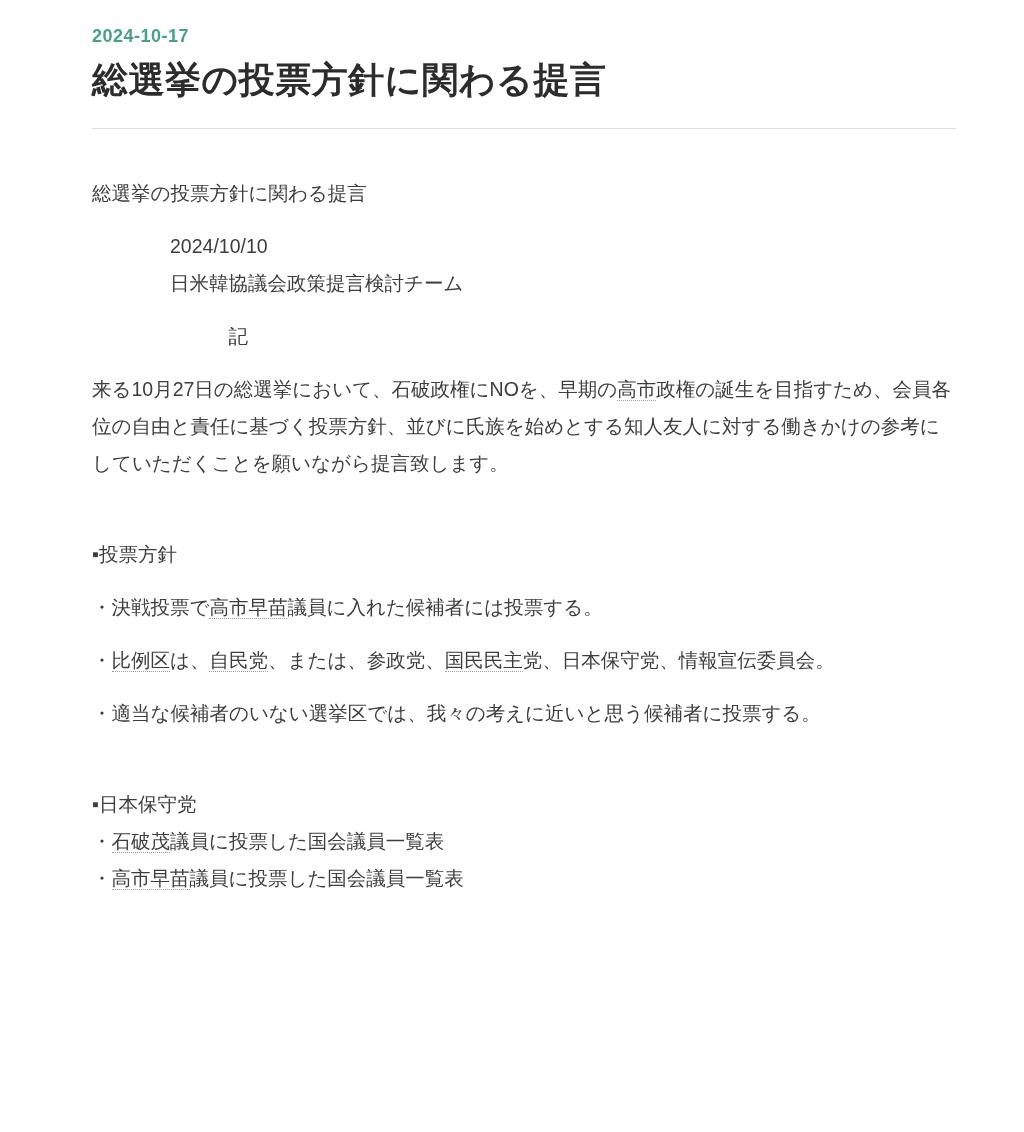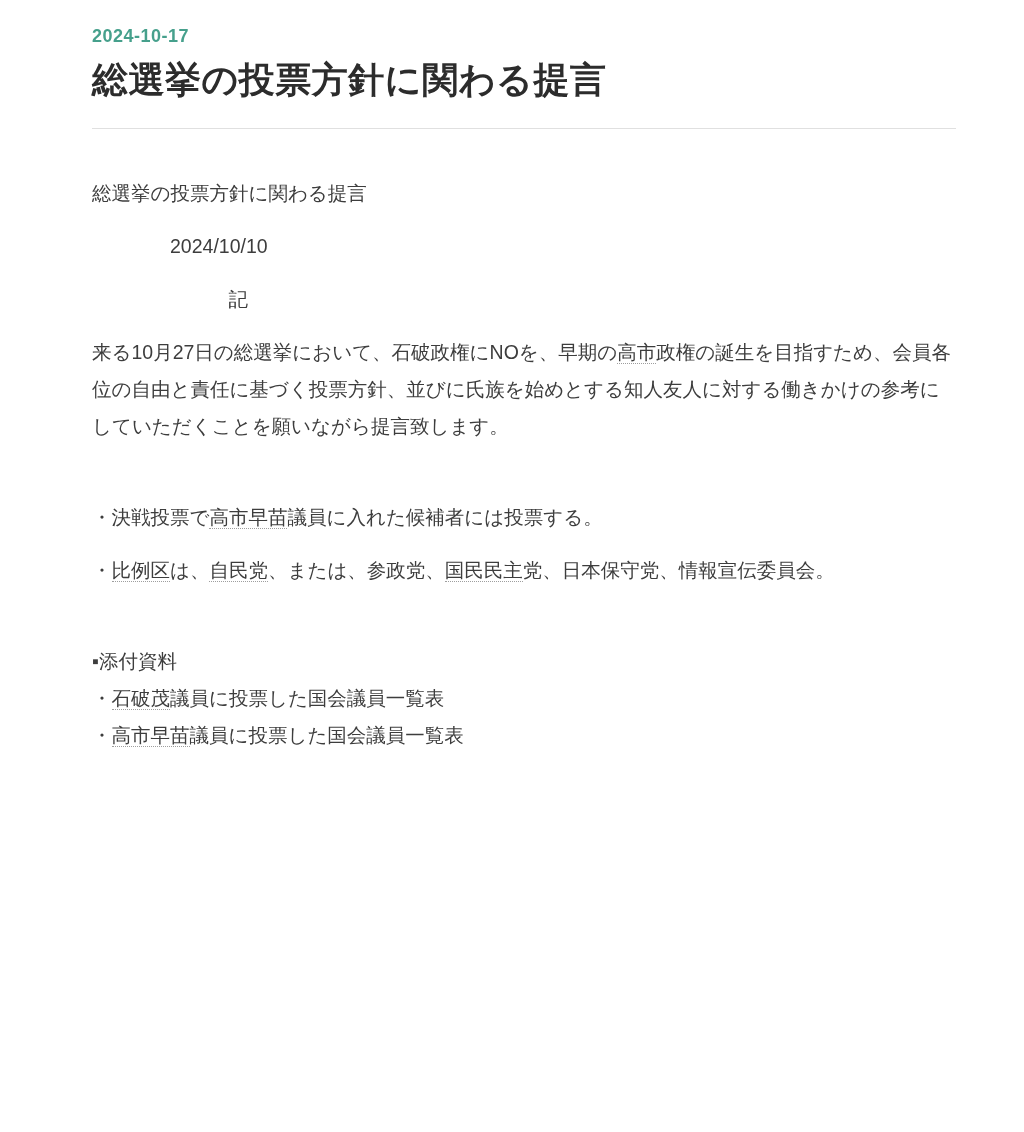--- a/index.html
+++ b/index.html
@@ -70,25 +70,27 @@
 
     <header>
       <span class="entry-date">2024-10-17</span>
       <h1 class="entry-title">総選挙の投票方針に関わる提言</h1>
     </header>
 
     <hr class="divider">
 
     <div class="entry-body">
         <p><span>総選挙の投票方針に関わる提言</span></p>
-        <p><span>　　　　2024/10/10</span><br></p>
+        <p><span>　　　　2024/10/10</span><br><span>　　　　日米韓協議会政策提言検討チーム</span></p>
         <p><span>　　　　　　　記</span></p>
         <p><span>来る10月27日の総選挙において、石破政権にNOを、早期の</span><span class="keyword">高市</span><span>政権の誕生を目指すため、会員各位の自由と責任に基づく投票方針、並びに氏族を始めとする知人友人に対する働きかけの参考にしていただくことを願いながら提言致します。</span></p>
         <p class="blank">&nbsp;</p>
+        <p><span>▪投票方針</span></p>
         <p><span>・決戦投票で</span><span class="keyword">高市早苗</span><span>議員に入れた候補者には投票する。</span></p>
         <p><span>・</span><span class="keyword">比例区</span><span>は、</span><span class="keyword">自民党</span><span>、または、参政党、</span><span class="keyword">国民民主</span><span>党、日本保守党、情報宣伝委員会。</span></p>
+        <p><span>・適当な候補者のいない選挙区では、我々の考えに近いと思う候補者に投票する。</span></p>
         <p class="blank">&nbsp;</p>
-        <p><span>▪添付資料</span><br><span>・</span><span class="keyword">石破茂</span><span>議員に投票した国会議員一覧表</span><br><span>・</span><span class="keyword">高市早苗</span><span>議員に投票した国会議員一覧表</span></p>
+        <p><span>▪日本保守党</span><br><span>・</span><span class="keyword">石破茂</span><span>議員に投票した国会議員一覧表</span><br><span>・</span><span class="keyword">高市早苗</span><span>議員に投票した国会議員一覧表</span></p>
         <p><br></p>
       </div>
 
   </div>
 </div>
 
 </body></html>

